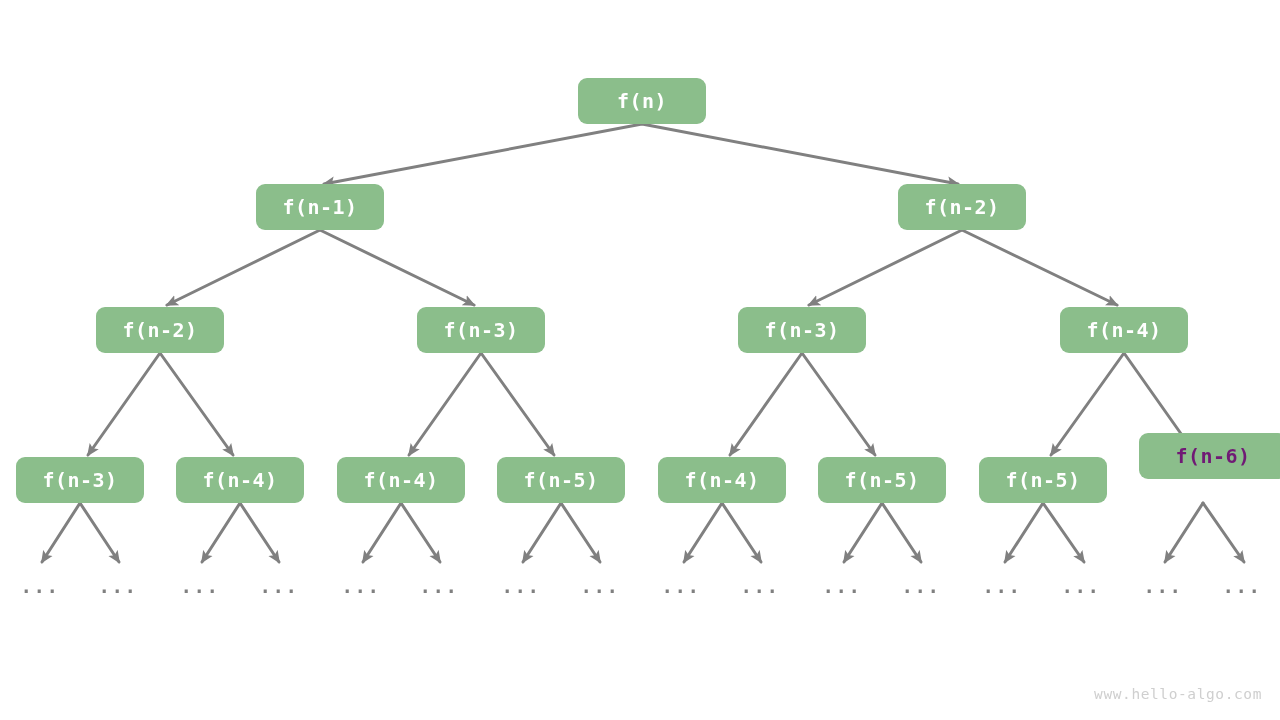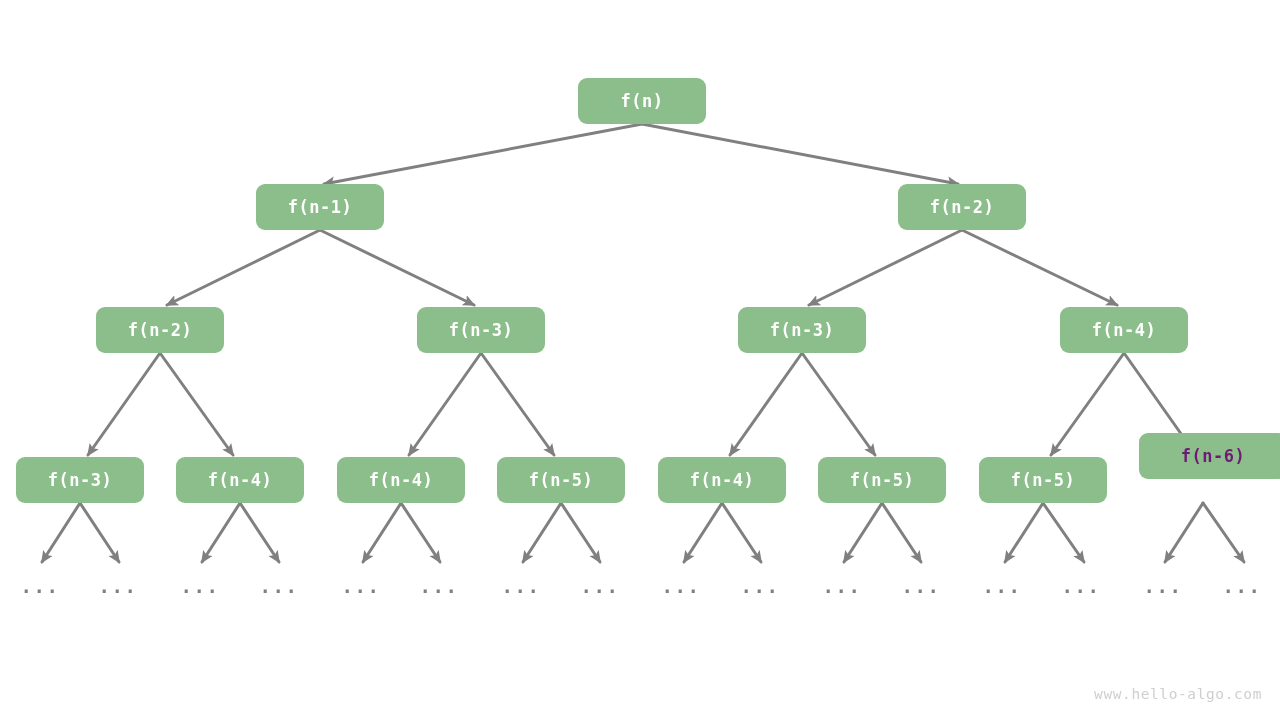--- a/index.html
+++ b/index.html
@@ -28,21 +28,21 @@
   }
   .node {
     position: absolute;
     display: flex;
     align-items: center;
     justify-content: center;
     box-sizing: border-box;
     border-radius: 9px;
     color: #ffffff;
     font-family: "DejaVu Sans Mono", "Liberation Mono", monospace;
-    font-size: 17px;
+    font-size: 20px;
     font-weight: bold;
     letter-spacing: 0.5px;
     white-space: nowrap;
     user-select: none;
   }
   .ellipsis {
     position: absolute;
     color: #808080;
     font-family: "DejaVu Sans Mono", "Liberation Mono", monospace;
     font-size: 19px;

